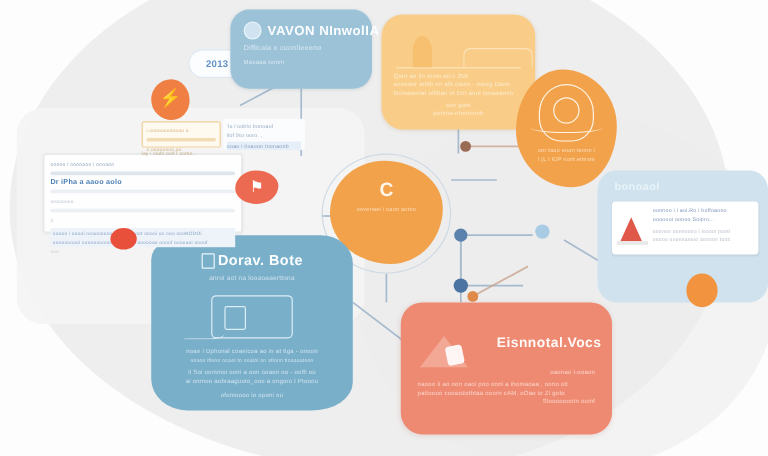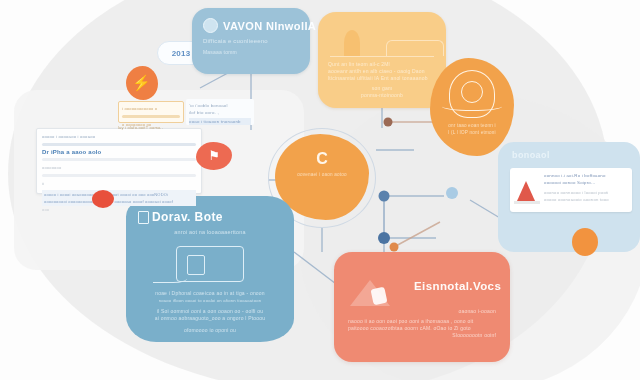--- a/index.html
+++ b/index.html
@@ -380,21 +380,21 @@
     <div class="txt">l (L l IOP  nont etmoni</div>
   </div>
 
   <div class="card" id="hub-ring"></div>
   <div class="card" id="hub">
     <span class="glyph">C</span>
     <div class="txt">oovenaei i oaon aotoo</div>
   </div>
 
   <div class="card" id="card-note">
-    <div style="display:flex;align-items:center;gap:3px;">
+    <div style="display:flex;align-items:center;justify-content:center;gap:3px;">
       <span style="width:9px;height:11px;border:1.5px solid #eaf6fb;border-radius:1px;display:block;"></span>
       <span class="ttl">Dorav. Bote</span>
     </div>
     <div class="txt" style="margin-top:5px;font-size:5.4px;">anroi aot na looaoaaerttona</div>
     <div class="noteart"></div>
     <div class="txt">noae i Dphonal coaeicoa ao in at tiga - onoon</div>
     <div class="txt" style="font-size:4.2px;">noaoo ifloon ooaoi to ooaloi on afionn tioaaaatoon</div>
     <div class="txt" style="margin-top:4px;">il Soi oommoi ooni a oon ooaon oo - oolfi ou</div>
     <div class="txt">ai onmoo aobraaguoto_ooo a ongoro l Ptooou</div>
     <div class="txt" style="margin-top:5px;">ofomoooo  io  oponi ou</div>

